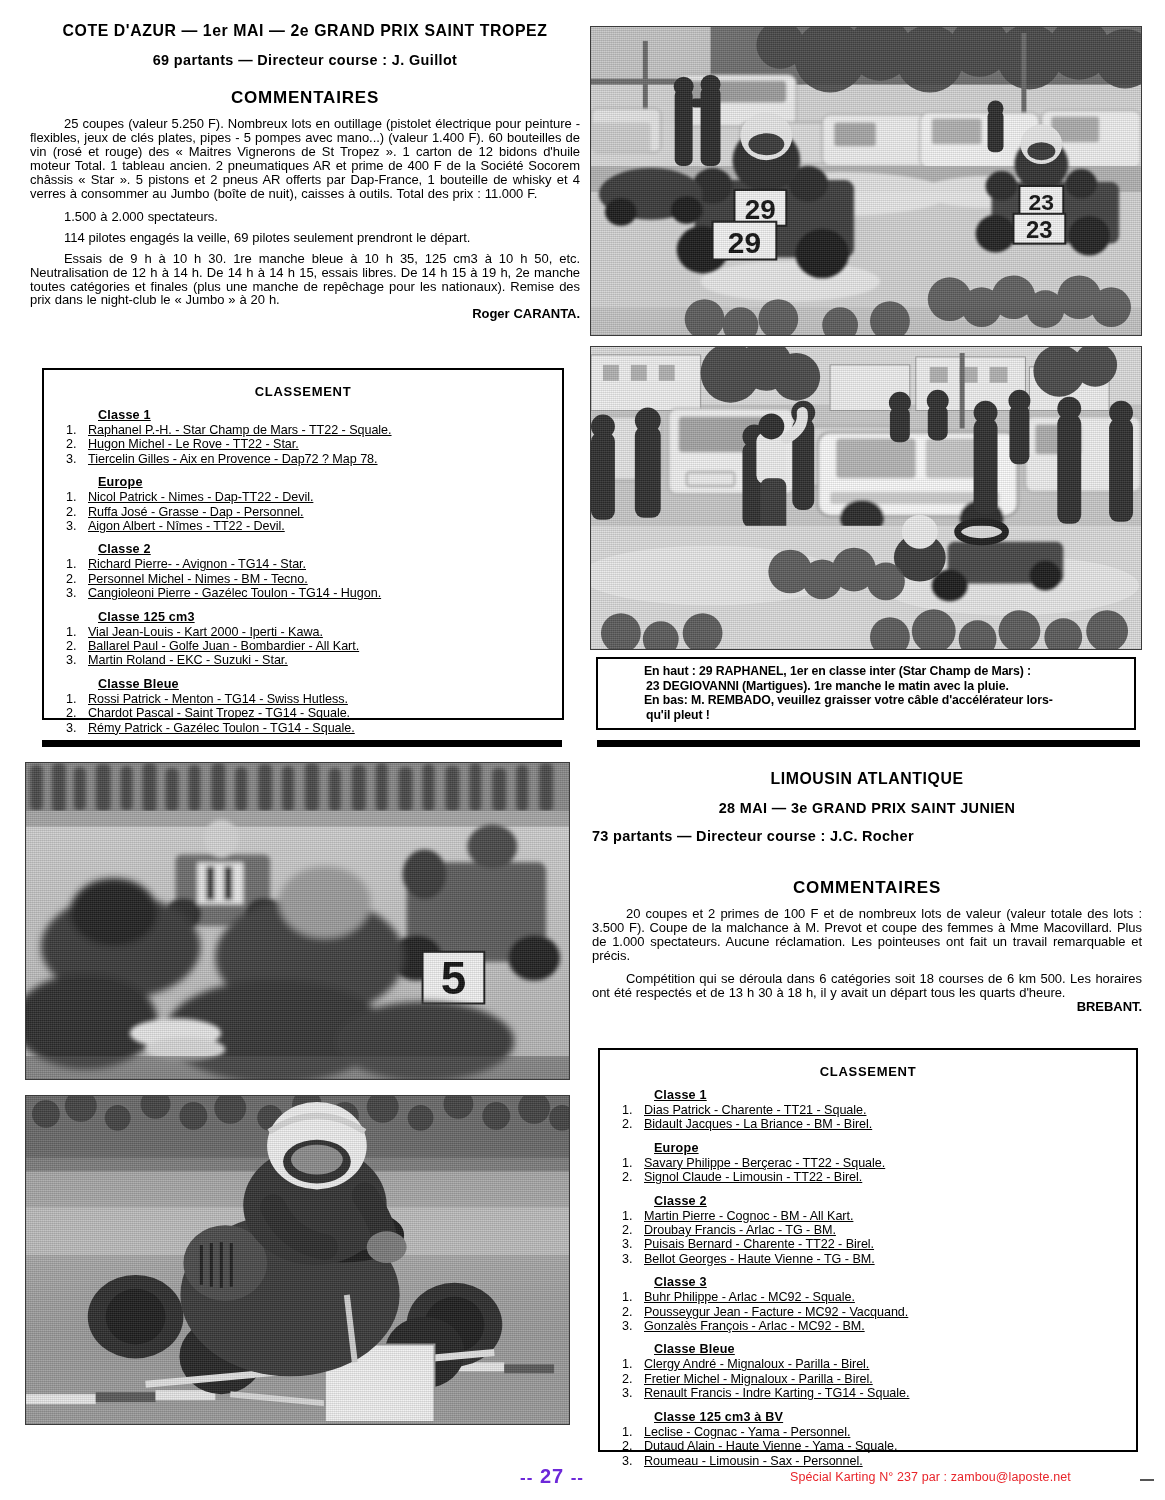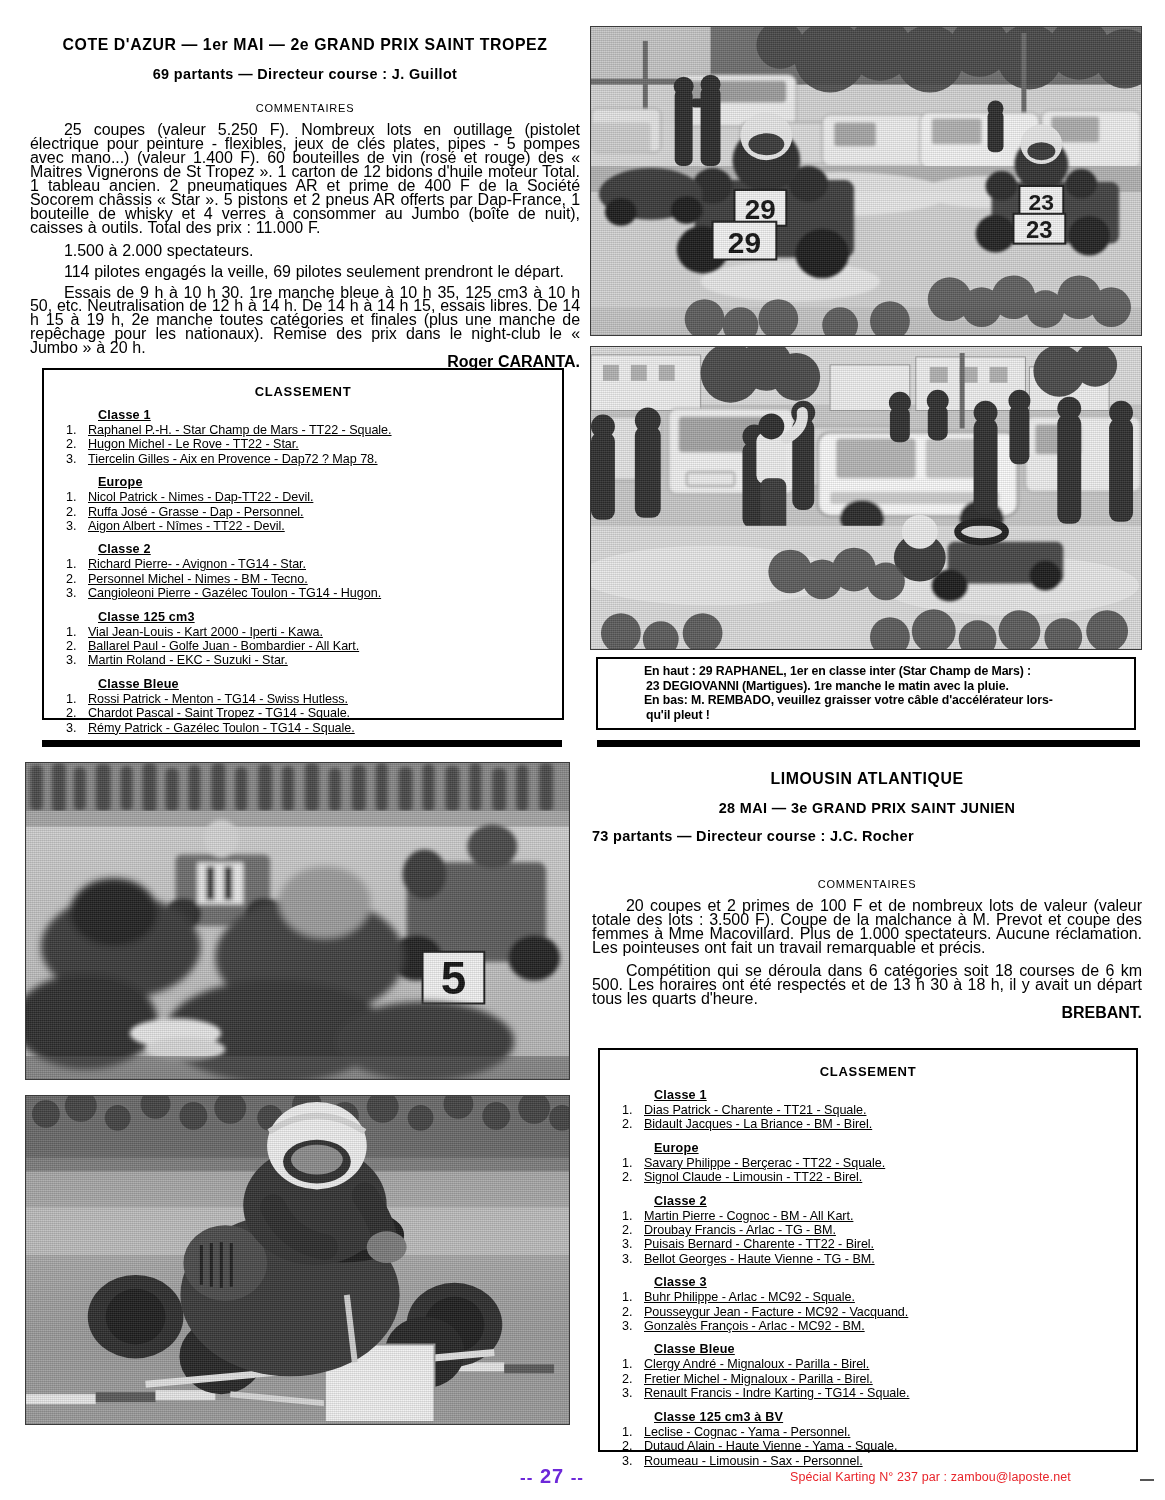--- a/index.html
+++ b/index.html
@@ -20,21 +20,21 @@
     left: 0; top: 0;
     width: 1165px;
     height: 1500px;
     background: #fff;
   }
 
   
   .col-left {
     position: absolute;
     left: 30px;
-    top: 34px;
+    top: 20px;
     width: 550px;
   }
 
   
   .art-title {
     text-align: center;
     font-weight: bold;
     font-size: 16.5px;
     letter-spacing: 0.6px;
     line-height: 1.3;
@@ -54,29 +54,29 @@
   }
   .art-sub2 {
     text-align: left;
     font-weight: bold;
     font-size: 14.5px;
     letter-spacing: 0.3px;
     margin: 12px 0 0 0;
   }
   .commentaires {
     text-align: center;
-    font-weight: normal;
-    font-size: 11px;
+    font-weight: bold;
+    font-size: 17px;
     letter-spacing: 0.8px;
     margin: 20px 0 9px 0;
   }
 
   
   .body-p {
-    font-size: 16px;
+    font-size: 13px;
     line-height: 13.9px;
     text-align: justify;
     margin: 0 0 9px 0;
     text-indent: 34px;
     letter-spacing: -0.05px;
     word-spacing: 0.4px;
   }
   .body-p.tight { margin-bottom: 7px; }
   .sig {
     display: block;

